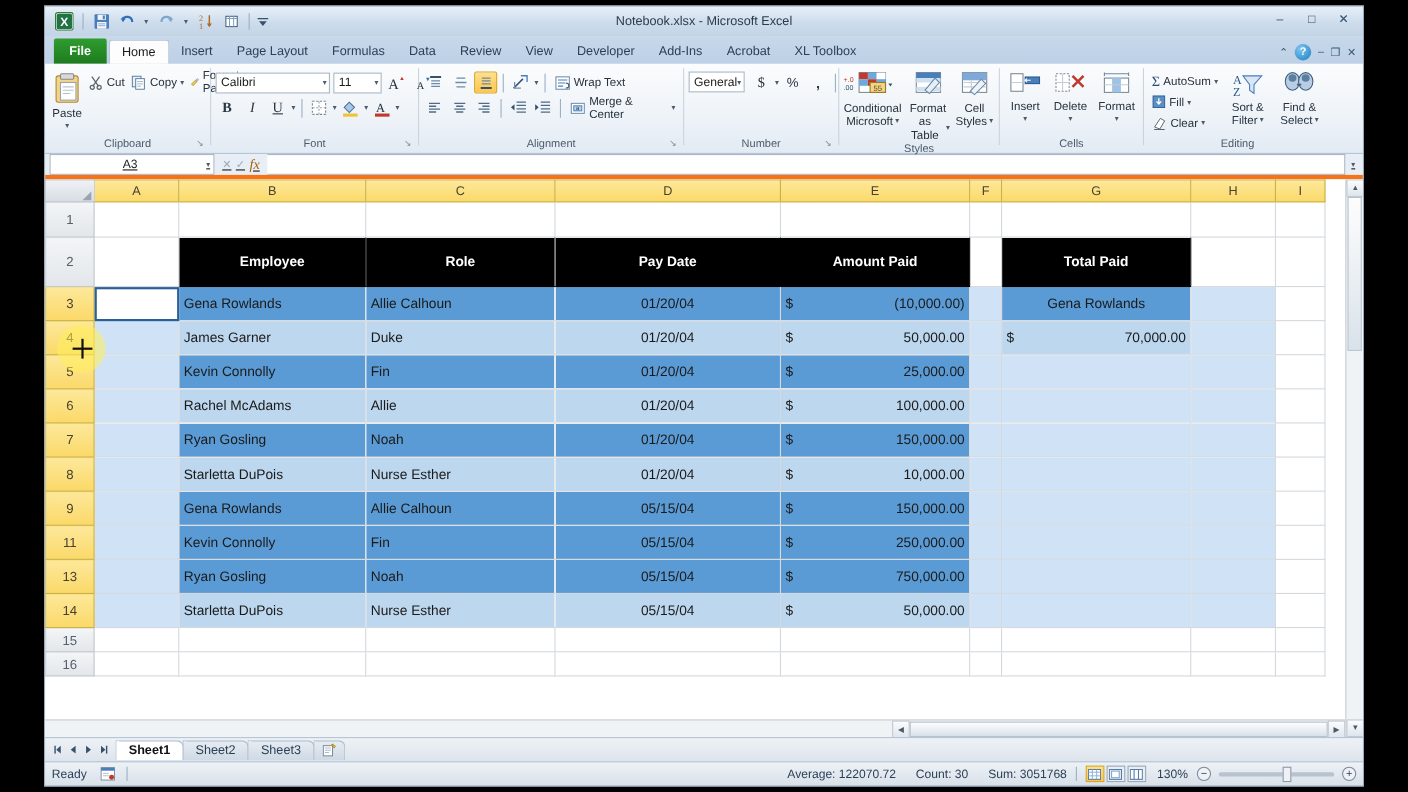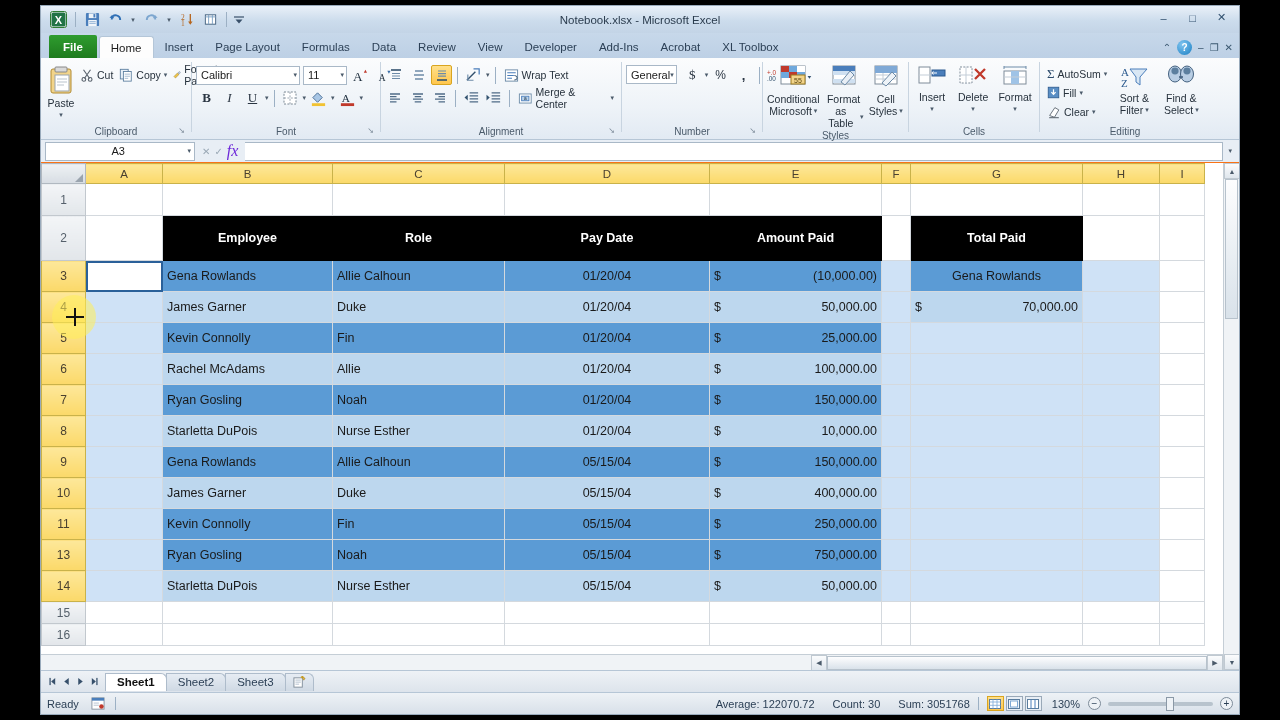--- a/index.html
+++ b/index.html
@@ -59,21 +59,21 @@
   .caret { font-size:7px; color:#4a5a6a; }
 
   
   .inputbox { border:1px solid #a9b8c7; background:#fff; height:19px; display:flex; align-items:center;
               padding:0 2px 0 4px; font-size:11px; justify-content:space-between; }
   .tbtn { width:21px;height:20px; display:flex;align-items:center;justify-content:center; font-size:11px; color:#2a3542;}
   .tbtn.on { background:linear-gradient(#ffe08a,#ffc64d); border:1px solid #d9a520; border-radius:2px; }
 
   
   .fbar { height:23px; background:#e8eef5; display:flex; align-items:center; padding:2px 4px;
-          border-bottom:1px solid #f97316; gap:2px; }
+          border-bottom:4px solid #f97316; gap:2px;text-decoration:underline; }
   .namebox { width:150px; height:19px; background:#fff; border:1px solid #a9b8c7; display:flex;
              align-items:center; justify-content:space-between; padding:0 3px; font-size:11px; }
   .namebox .nbtext { flex:1; text-align:center; }
   .fx-group { display:flex; align-items:center; gap:4px; padding:0 5px; color:#4a5a6a; font-size:11px;}
   .finput { flex:1; height:19px; background:#fff; border:1px solid #a9b8c7; border-left:none; }
 
   
   .gridwrap { flex:1; position:relative; background:#fff; overflow:hidden; }
   table.sheet { border-collapse:collapse; table-layout:fixed; }
   .colhead td, .colhead th {
@@ -630,21 +630,21 @@
     </div>
 
     <div class="fbar">
       <div class="namebox">
         <span class="nbtext">A3</span>
         <span class="caret">▾</span>
       </div>
       <div class="fx-group">
         <span style="color:#9aa8b5;font-size:10px">✕</span>
         <span style="color:#9aa8b5;font-size:10px">✓</span>
-        <span style="font-family:'Liberation Serif',serif;font-style:italic;font-size:16px;color:#6d28d9">fx</span>
+        <span style="font-family:'Liberation Serif',serif;font-style:italic;font-size:13px;color:#a16207">fx</span>
       </div>
       <div class="finput"><span></span></div>
       <span class="caret" style="padding:0 3px">▾</span>
     </div>
 
     <div class="gridwrap">
       <table class="sheet">
         <colgroup>
           <col style="width:44px">
             <col style="width:77px">
@@ -823,37 +823,20 @@
                   <span>$</span>
                   <span>150,000.00</span>
                 </span>
               </td>
           <td class="cell b-sel"></td>
           <td class="cell b-sel"></td>
           <td class="cell b-sel"></td>
           <td class="cell"></td>
         </tr>
 
-        <tr style="height:31px">
-          <td class="rowhead sel">10</td>
-          <td class="cell b-sel"></td>
-          <td class="cell b-lite">James Garner</td>
-          <td class="cell b-lite">Duke</td>
-          <td class="cell b-lite ctr">05/15/04</td>
-          <td class="cell b-lite">
-                <span class="money">
-                  <span>$</span>
-                  <span>400,000.00</span>
-                </span>
-              </td>
-          <td class="cell b-sel"></td>
-          <td class="cell b-sel"></td>
-          <td class="cell b-sel"></td>
-          <td class="cell"></td>
-        </tr>
 
         <tr style="height:31px">
           <td class="rowhead sel">11</td>
           <td class="cell b-sel"></td>
           <td class="cell b-dark">Kevin Connolly</td>
           <td class="cell b-dark">Fin</td>
           <td class="cell b-dark ctr">05/15/04</td>
           <td class="cell b-dark">
                 <span class="money">
                   <span>$</span>

